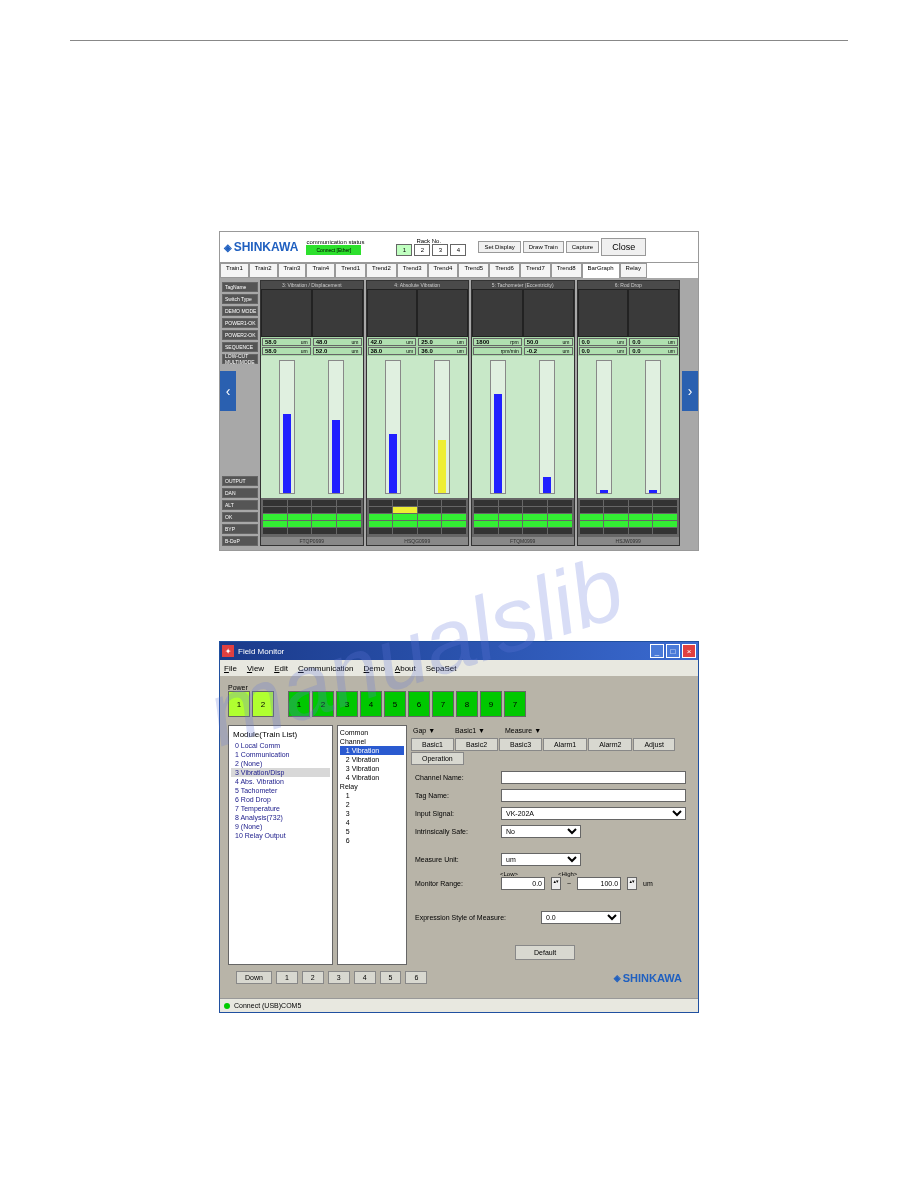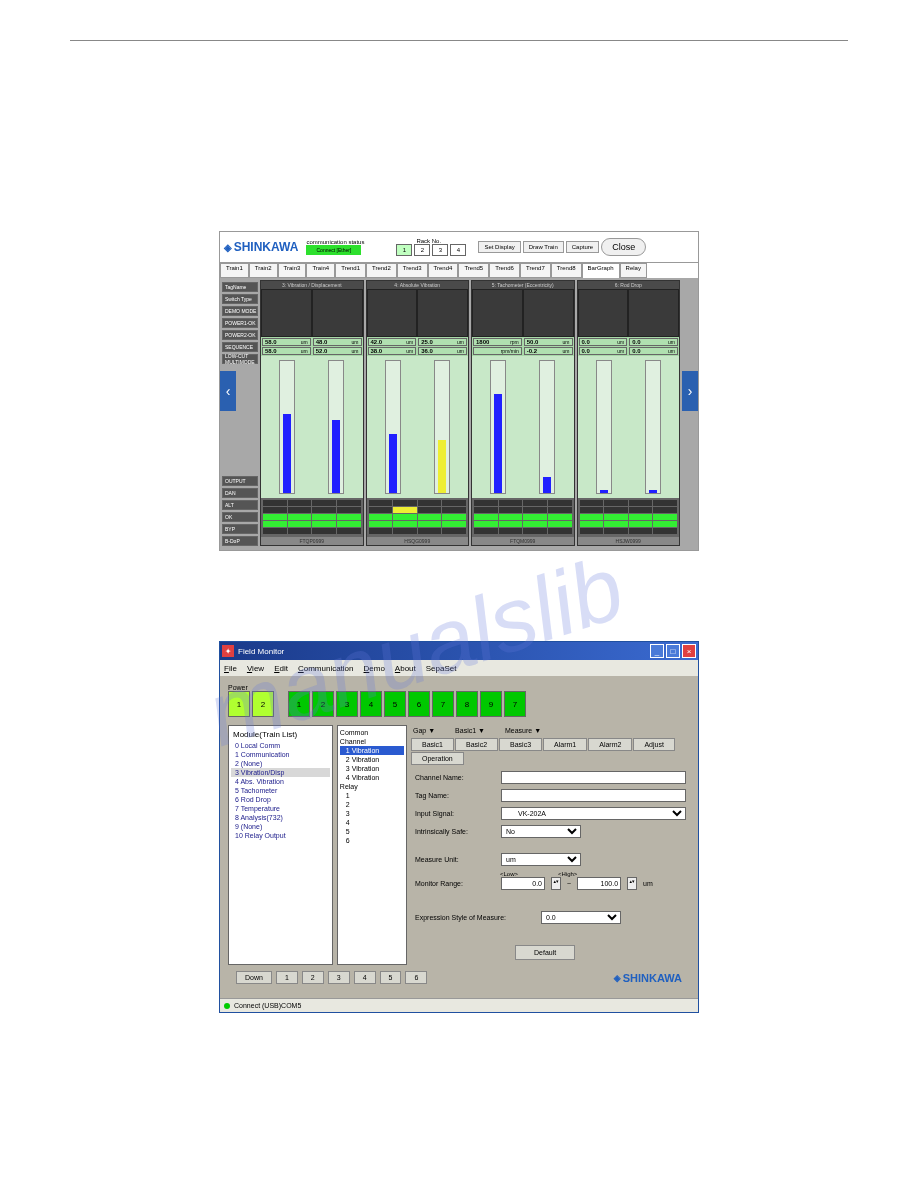--- a/index.html
+++ b/index.html
@@ -31,21 +31,21 @@
   .fig1-header { height: 30px; background: #fff; display: flex; align-items: center; padding: 0 4px; gap: 2px; }
   .logo-sh { color: #2060c0; font-weight: bold; font-size: 12px; display: flex; align-items: center; }
   .logo-sh::before { content: "◈"; font-size: 10px; margin-right: 2px; }
   .comm-stat { font-size: 6px; }
   .comm-ind { background: #2de02d; width: 55px; height: 10px; font-size: 5px; display: flex; align-items: center; justify-content: center; }
   .rack-sect { margin-left: 20px; font-size: 6px; }
   .rack-btns { display: flex; gap: 2px; }
   .rack-btn { background: #fff; border: 1px solid #666; width: 16px; height: 12px; font-size: 6px; display: flex; align-items: center; justify-content: center; cursor: pointer; }
   .rack-btn.active { background: #c0ffc0; }
   .top-btn { background: #f0f0f0; border: 1px solid #999; padding: 2px 5px; font-size: 6px; cursor: pointer; }
-  .close-btn { font-size: 9px; padding: 3px 10px; border-radius: 9px; }
+  .close-btn { font-size: 9px; padding: 3px 10px; }
 
   .tabs-row { background: #fff; height: 16px; display: flex; border-top: 1px solid #999; }
   .tab-itm { border: 1px solid #999; padding: 1px 5px; font-size: 6px; background: #f5f5f5; cursor: pointer; }
   .tab-itm.active { background: #fff; border-bottom: none; }
 
   .nav-arrow { position: absolute; top: 50%; width: 16px; height: 40px; background: #2a60b0; color: #fff; display: flex; align-items: center; justify-content: center; font-size: 14px; cursor: pointer; transform: translateY(-50%); }
   .nav-left { left: 0; }
   .nav-right { right: 0; }
 
   .modules-area { display: flex; padding: 2px 18px 2px 2px; gap: 2px; height: 270px; }
@@ -597,21 +597,21 @@
           <div class="fld-row">
             <div class="fld-lbl">Channel Name:</div>
             <input class="fld-input" value="" style="">
           </div>
           <div class="fld-row">
             <div class="fld-lbl">Tag Name:</div>
             <input class="fld-input" value="" style="">
           </div>
           <div class="fld-row">
             <div class="fld-lbl">Input Signal:</div>
-            <select class="fld-select" style="flex:1;padding-left:12px;"><option>VK-202A</option></select>
+            <select class="fld-select" style="flex:1;"><option>VK-202A</option></select>
           </div>
           <div class="fld-row">
             <div class="fld-lbl">Intrinsically Safe:</div>
             <select class="fld-select"><option>No</option></select>
           </div>
           <div style="height:10px;"></div>
           <div class="fld-row">
             <div class="fld-lbl">Measure Unit:</div>
             <select class="fld-select"><option>um</option></select>
           </div>

